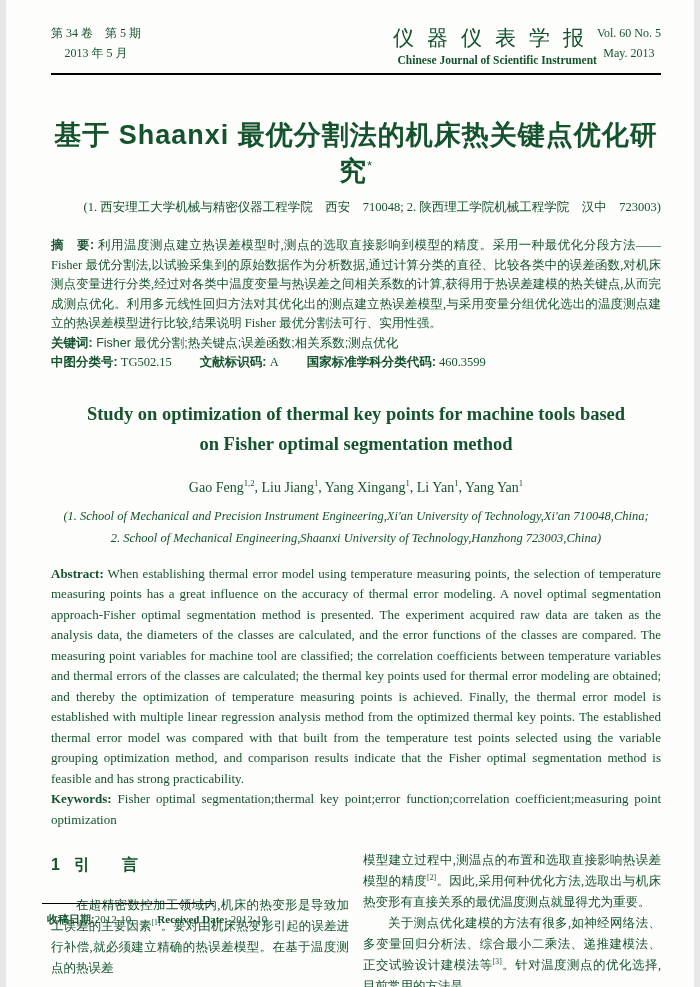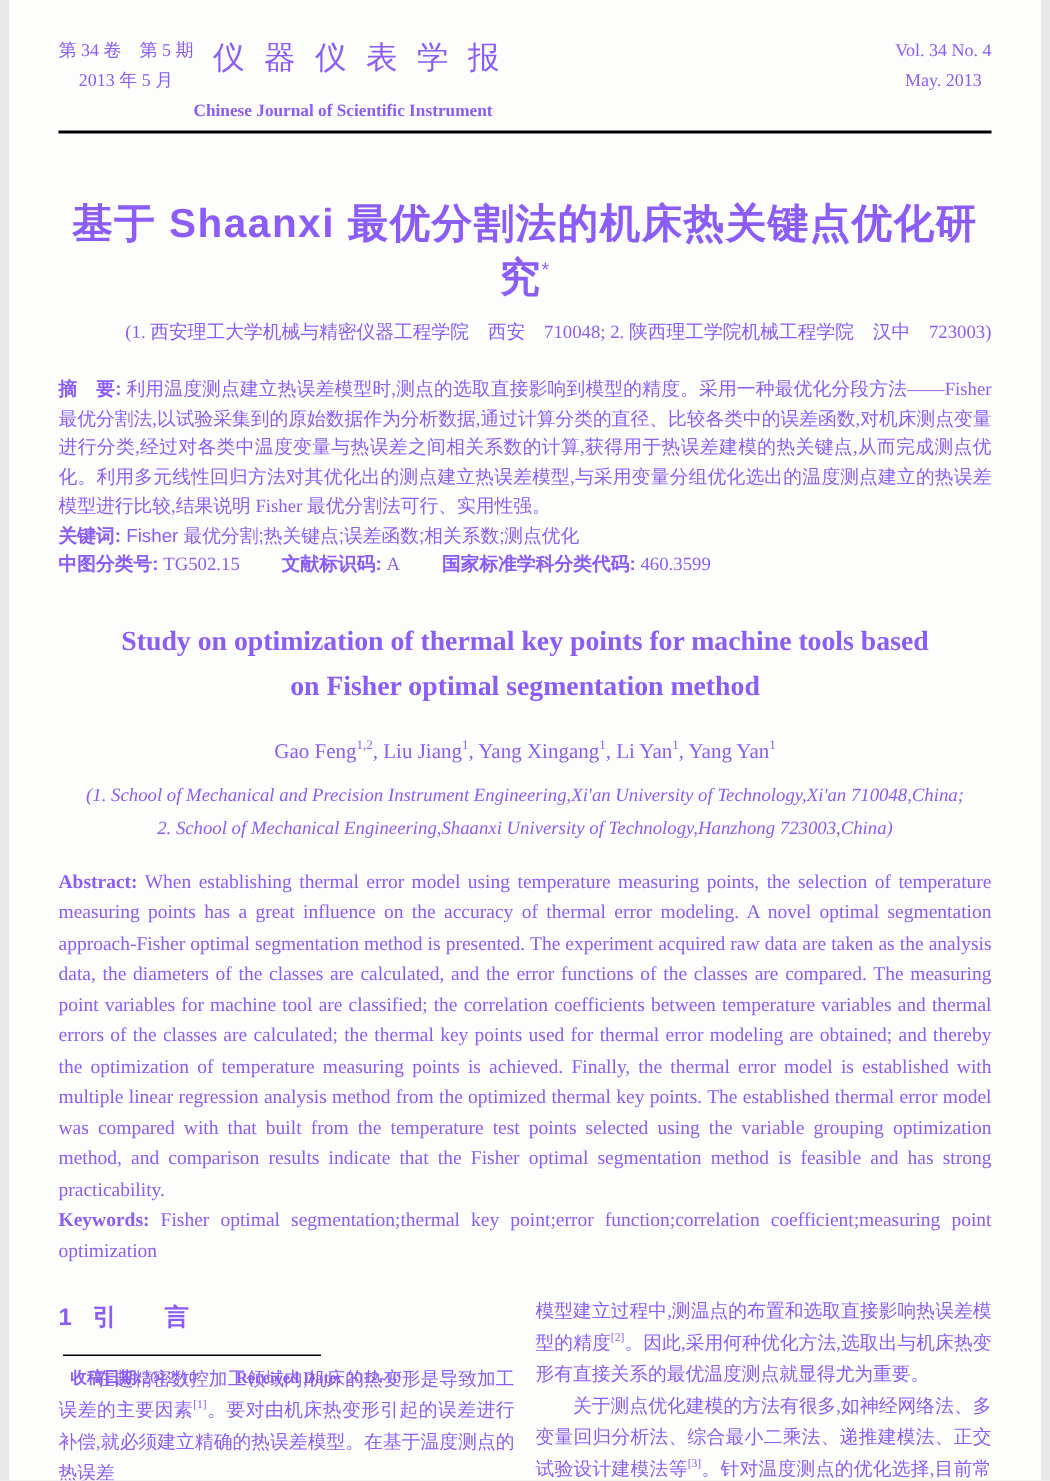--- a/index.html
+++ b/index.html
@@ -1,27 +1,27 @@
 <!DOCTYPE html>
 <html><head>
 <meta charset="utf-8">
 <style>
   html,body { margin:0; padding:0; background:#e8e8e8; }
   .page {
     width:688px; height:987px; margin:0 auto; background:#fdfdfc;
-    position:relative; box-sizing:border-box; padding:24px 33px 0 33px;
-    font-family:"Liberation Serif", serif; color:#8b5cf6;
+    position:relative; box-sizing:border-box; padding:24px 33px 0 45px;
+    font-family:"Liberation Serif", serif; color:#14532d;
     overflow:hidden;
   }
   
   .header { display:flex; justify-content:space-between; align-items:flex-start; }
   .header-left, .header-right { font-size:12px; line-height:1.65; text-align:center; white-space:nowrap; }
-  .header-center { flex:1; text-align:left; }
+  .header-center { flex:1; text-align:right; }
   .journal-name-cn { font-size:21px; letter-spacing:13px; padding-left:13px; font-weight:500; }
-  .journal-name-en { font-size:11.5px; font-weight:bold; margin-top:16px; }
+  .journal-name-en { font-size:11.5px; font-weight:bold; margin-top:2px; }
   .header-rule { border:0; border-top:2.5px solid #000; margin:7px 0 0 0; }
   
   .title-cn {
     text-align:center; margin-top:42px; font-size:27px; font-weight:bold;
     font-family:"Liberation Sans", sans-serif; letter-spacing:1px;
   }
   .title-cn sup { font-size:13px; font-weight:normal; }
   sup { vertical-align:super; font-size:0.62em; line-height:0; }
   .authors-cn { text-align:center; margin-top:30px; font-size:14.5px; }
   .affiliation-cn { text-align:right; margin-top:10px; font-size:12.5px; }
@@ -59,21 +59,21 @@
   <div class="header">
     <div class="header-left">
       <div>第 34 卷　第 5 期</div>
       <div>2013 年 5 月</div>
     </div>
     <div class="header-center">
       <div class="journal-name-cn">仪器仪表学报</div>
       <div class="journal-name-en">Chinese Journal of Scientific Instrument</div>
     </div>
     <div class="header-right">
-      <div>Vol. 34 No. 4</div>
+      <div>Vol. 60 No. 5</div>
       <div>May. 2013</div>
     </div>
   </div>
   <hr class="header-rule">
 
   <div class="title-cn"><span>基于 Shaanxi 最优分割法的机床热关键点优化研究</span><sup>*</sup></div>
 
 
   <div class="affiliation-cn">(1. 西安理工大学机械与精密仪器工程学院　西安　710048; 2. 陕西理工学院机械工程学院　汉中　723003)</div>
 

